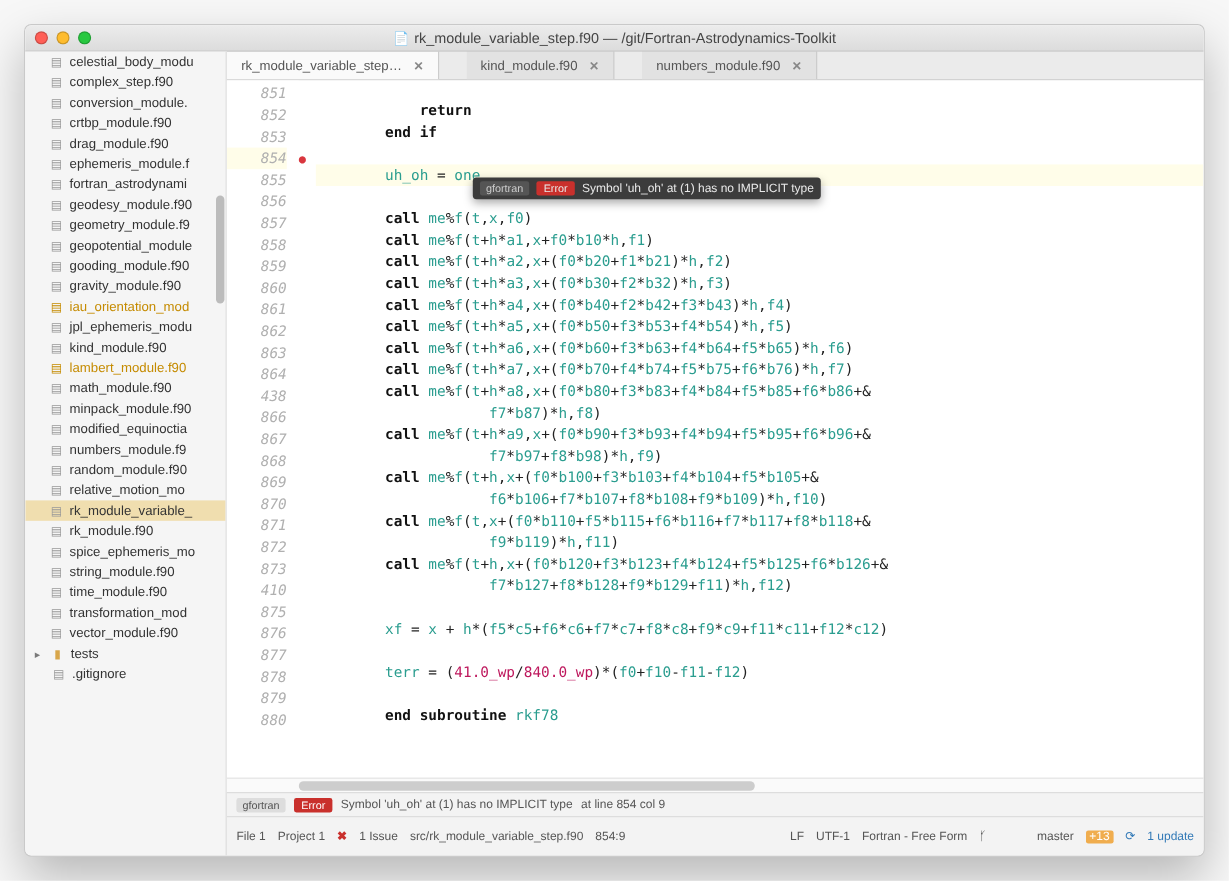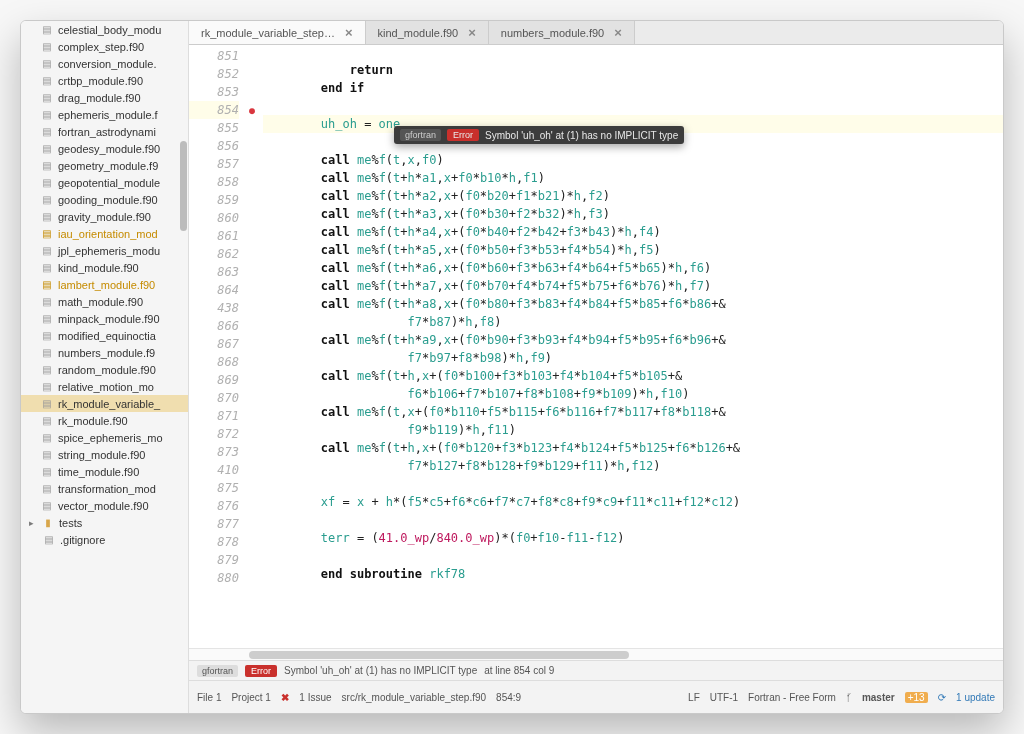--- a/index.html
+++ b/index.html
@@ -27,21 +27,21 @@
   .tree { flex: 1; overflow: hidden; font-size: 11px; color: #333; }
   .tree-item { display: flex; align-items: center; gap: 5px; height: 17px; padding-left: 20px; white-space: nowrap; }
   .tree-item.folder { padding-left: 8px; }
   .tree-item.selected { background: #f0deaf; }
   .tree-item .ficon { width: 12px; text-align: center; color: #999; font-size: 10px; }
   .tree-item.modified span { color: #c58b00; }
   .tree-item.folder .ficon { color: #d8a64a; }
   .tree-item.folder .arrow { width: 8px; color: #7a7a7a; font-size: 9px; }
   .tree-item.sub { padding-left: 22px; }
   .main { flex: 1; display: flex; flex-direction: column; min-width: 0; }
-  .tabs { height: 24px; background: #ebebeb; display: flex; border-bottom: 1px solid #ccc; flex-shrink: 0; }
+  .tabs { height: 24px; background: #ebebeb; display: flex; border-bottom: 1px solid #ccc; flex-shrink: 0; gap: 23px; }
   .tab { display: flex; align-items: center; gap: 10px; padding: 0 12px; font-size: 11px; color: #555; border-right: 1px solid #ccc; background: #e2e2e2; }
   .tab.active { background: #fafafa; }
   .tab .close { color: #888; font-size: 13px; font-weight: bold; }
   .editor { flex: 1; display: flex; overflow: hidden; font-family: "Menlo","Consolas",monospace; font-size: 12px; position: relative; background: #fff; }
   .gutter { width: 60px; text-align: right; color: #b0b0b0; background: #fff; padding-right: 10px; line-height: 18px; padding-top: 2px; flex-shrink: 0; font-style: italic; }
   .gutter .hl { background: #fffde9; }
   .marks { width: 14px; line-height: 18px; padding-top: 2px; flex-shrink: 0; }
   .marks .bp { color: #d9363e; font-size: 10px; }
   .code { flex: 1; line-height: 18px; padding-top: 16px; white-space: pre; color: #222; overflow: hidden; }
   .code .line.hl { background: #fffde9; }
@@ -60,26 +60,34 @@
   .hscroll { height: 12px; background: #fafafa; border-top: 1px solid #e4e4e4; position: relative; flex-shrink: 0; }
   .hscroll .hthumb { position: absolute; left: 60px; top: 2px; height: 8px; width: 380px; background: rgba(0,0,0,0.18); border-radius: 4px; }
   .diag-bar { height: 20px; background: #f3f3f3; border-top: 1px solid #ddd; display: flex; align-items: center; gap: 7px; padding: 0 8px; font-size: 10px; color: #555; flex-shrink: 0; }
   .diag-bar .lbl { background: #ddd; padding: 1px 5px; border-radius: 2px; font-size: 9px; }
   .diag-bar .err { background: #c9302c; color: #fff; padding: 1px 6px; border-radius: 2px; font-size: 9px; }
   .status { height: 20px; background: #f3f3f3; border-top: 1px solid #ddd; display: flex; align-items: center; font-size: 10px; color: #555; padding: 16px 8px; gap: 10px; flex-shrink: 0; }
   .status .spacer { flex: 1; }
   .status .issue-x { color: #c9302c; font-weight: bold; }
   .status .changes { background: #f0ad4e; color: #fff; padding: 0 3px; border-radius: 2px; }
   .status .update { color: #337ab7; }
-  .status .b { font-weight: 700; }
+  .status .b { font-weight: 400; margin-left: 32px; }
 </style>
 </head>
 <body>
 
 <div class="window">
+  <div class="titlebar">
+    <div class="traffic">
+      <div class="dot red"></div>
+      <div class="dot yellow"></div>
+      <div class="dot green"></div>
+    </div>
+    <div class="title"><span class="doc-icon"></span><span>rk_module_variable_step.f90 — /git/Fortran-Astrodynamics-Toolkit</span></div>
+  </div>
 
   <div class="body">
     <div class="sidebar">
       <div class="tree" id="tree">
           <div class="tree-item">
             <span class="ficon">▤</span>
             <span>celestial_body_modu</span>
           </div>
           <div class="tree-item">
             <span class="ficon">▤</span>

